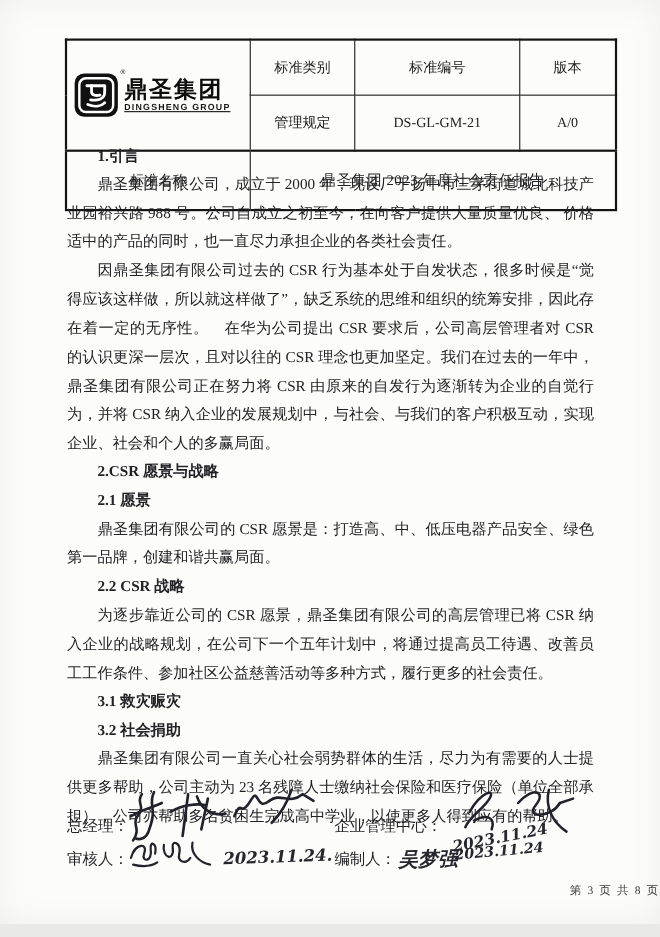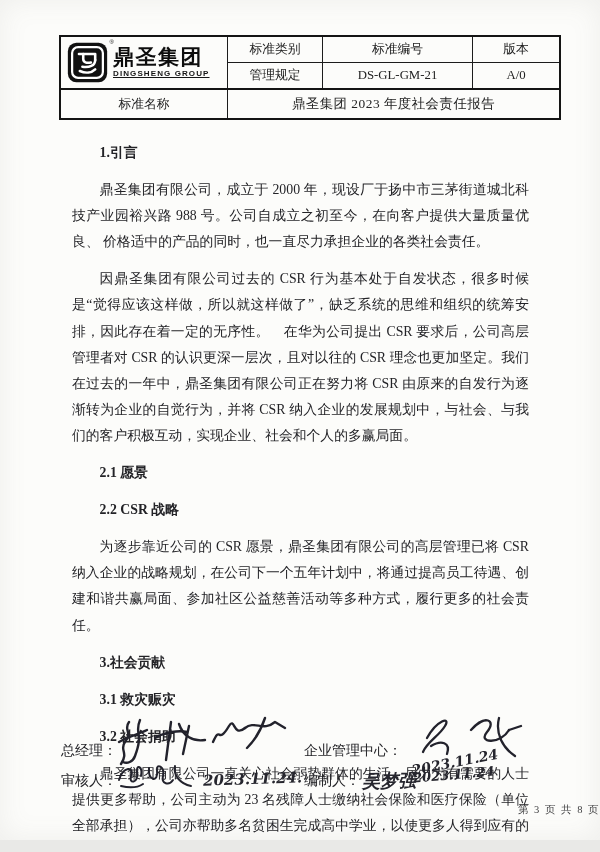--- a/index.html
+++ b/index.html
@@ -20,21 +20,21 @@
   
   .hdr-table{
     position:absolute;left:59px;top:35px;
     border-collapse:collapse;table-layout:fixed;
     width:479px;
     font-size:12.8px;
   }
   .hdr-table td{
     border:1.3px solid #1c1c1c;
     text-align:center;vertical-align:middle;
-    padding:0 2px;
+    padding:12px 2px;
     white-space:nowrap;
     color:#222;
   }
   .hdr-table tr.r1 td{height:25px;}
   .hdr-table tr.r2 td{height:25px;}
   .hdr-table tr.r3 td{height:28px;border-top:2.2px solid #141414;border-bottom:2.4px solid #141414;margin-left:14px;}
   .hdr-table{border:2px solid #141414;}
   .c-logo{width:158px;}
   .c-cat{width:90px;}
   .c-num{width:145px;}
@@ -58,21 +58,21 @@
     text-decoration:underline;
   }
   .doc-title-cell{font-size:13.4px;letter-spacing:.5px;}
 
   
   .doc-body{
     position:absolute;left:61px;top:129px;width:479px;
     font-size:13.8px;line-height:26.1px;
     color:#232327;
   }
-  .doc-body .blk{margin:11px;text-indent:2em;text-align:justify;}
+  .doc-body .blk{margin:0;text-indent:2em;text-align:justify;}
   .doc-body .heading{font-weight:bold;text-align:left;}
 
   
   .signatures{position:absolute;left:61px;top:720px;width:479px;height:88px;font-size:14px;}
   .sig-label{position:absolute;white-space:nowrap;color:#232327;}
   .sig-svg{position:absolute;}
   .sig-svg path{fill:none;stroke:#22222c;stroke-linecap:round;stroke-linejoin:round;}
   .handwriting{
     position:absolute;white-space:nowrap;
     font-family:"DejaVu Serif","Liberation Serif",serif;
@@ -128,24 +128,25 @@
       <td>标准名称</td>
       <td colspan="3" class="doc-title-cell">鼎圣集团 2023 年度社会责任报告</td>
     </tr>
   </tbody>
     </table>
 
   <div class="doc-body">
       <p class="blk heading">1.引言</p>
       <p class="blk">鼎圣集团有限公司，成立于 2000 年，现设厂于扬中市三茅街道城北科技产业园裕兴路 988 号。公司自成立之初至今，在向客户提供大量质量优良、 价格适中的产品的同时，也一直尽力承担企业的各类社会责任。</p>
       <p class="blk">因鼎圣集团有限公司过去的 CSR 行为基本处于自发状态，很多时候是“觉得应该这样做，所以就这样做了”，缺乏系统的思维和组织的统筹安排，因此存在着一定的无序性。　在华为公司提出 CSR 要求后，公司高层管理者对 CSR 的认识更深一层次，且对以往的 CSR 理念也更加坚定。我们在过去的一年中，鼎圣集团有限公司正在努力将 CSR 由原来的自发行为逐渐转为企业的自觉行为，并将 CSR 纳入企业的发展规划中，与社会、与我们的客户积极互动，实现企业、社会和个人的多赢局面。</p>
+      <p class="blk heading">2.CSR 愿景与战略</p>
       <p class="blk heading">2.1 愿景</p>
+      <p class="blk">鼎圣集团有限公司的 CSR 愿景是：打造高、中、低压电器产品安全、绿色第一品牌，创建和谐共赢局面。</p>
       <p class="blk heading">2.2 CSR 战略</p>
-      <p class="blk">为逐步靠近公司的 CSR 愿景，鼎圣集团有限公司的高层管理已将 CSR 纳入企业的战略规划，在公司下一个五年计划中，将通过提高员工待遇、创建和谐共赢局面、参加社区公益慈善活动等多种方式，履行更多的社会责任。</p>
-      <p class="blk heading">3.社会贡献</p>
+      <p class="blk">为逐步靠近公司的 CSR 愿景，鼎圣集团有限公司的高层管理已将 CSR 纳入企业的战略规划，在公司下一个五年计划中，将通过提高员工待遇、改善员工工作条件、参加社区公益慈善活动等多种方式，履行更多的社会责任。</p>
       <p class="blk heading">3.1 救灾赈灾</p>
       <p class="blk heading">3.2 社会捐助</p>
       <p class="blk">鼎圣集团有限公司一直关心社会弱势群体的生活，尽力为有需要的人士提供更多帮助，公司主动为 23 名残障人士缴纳社会保险和医疗保险（单位全部承担），公司亦帮助多名贫困生完成高中学业，以使更多人得到应有的帮助。</p>
     </div>
 
   <div class="signatures">
 
     <span class="sig-label" style="left:0;top:22px;text-align:right;">总经理：</span>
     <svg class="sig-svg" style="left:52px;top:-8px;" width="185" height="60" viewBox="0 0 185 60">
       <g stroke-width="2.4">

